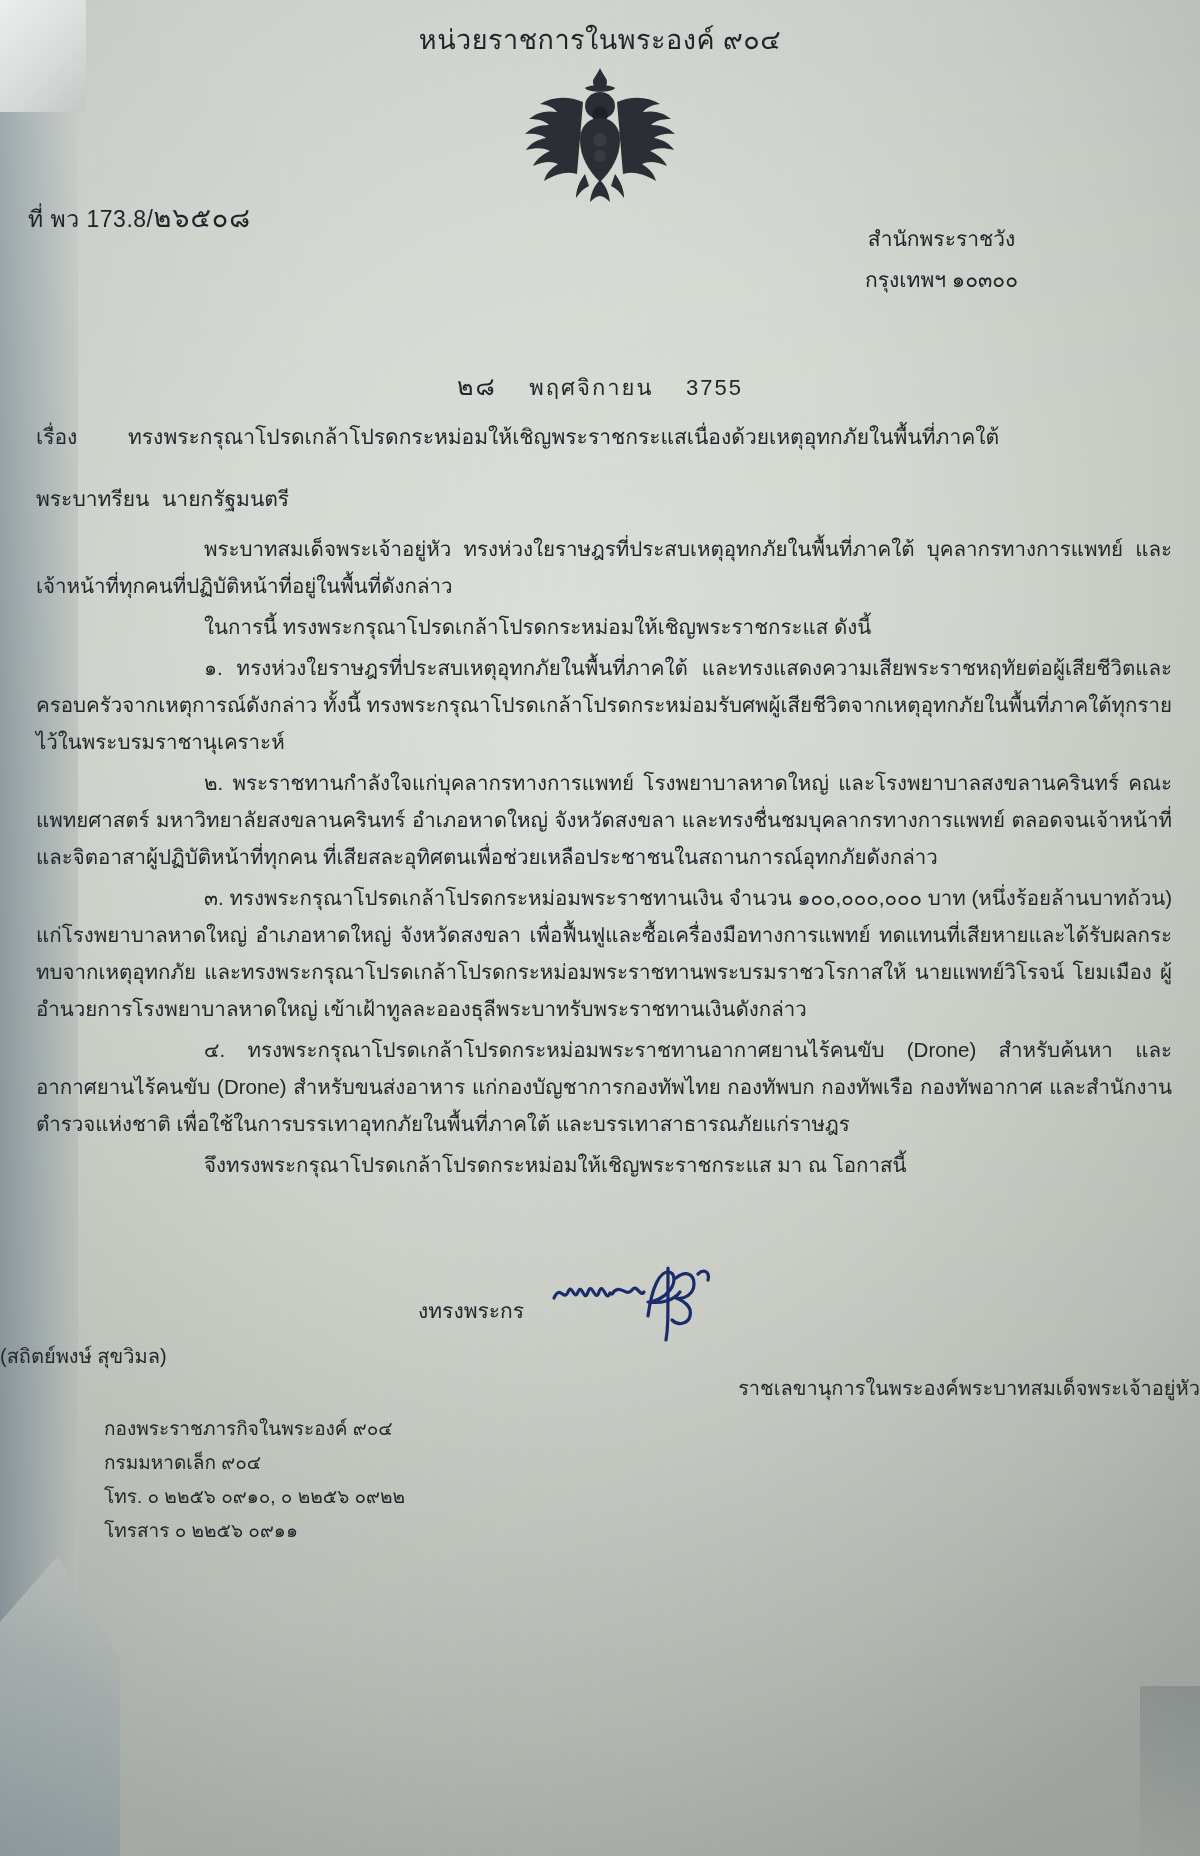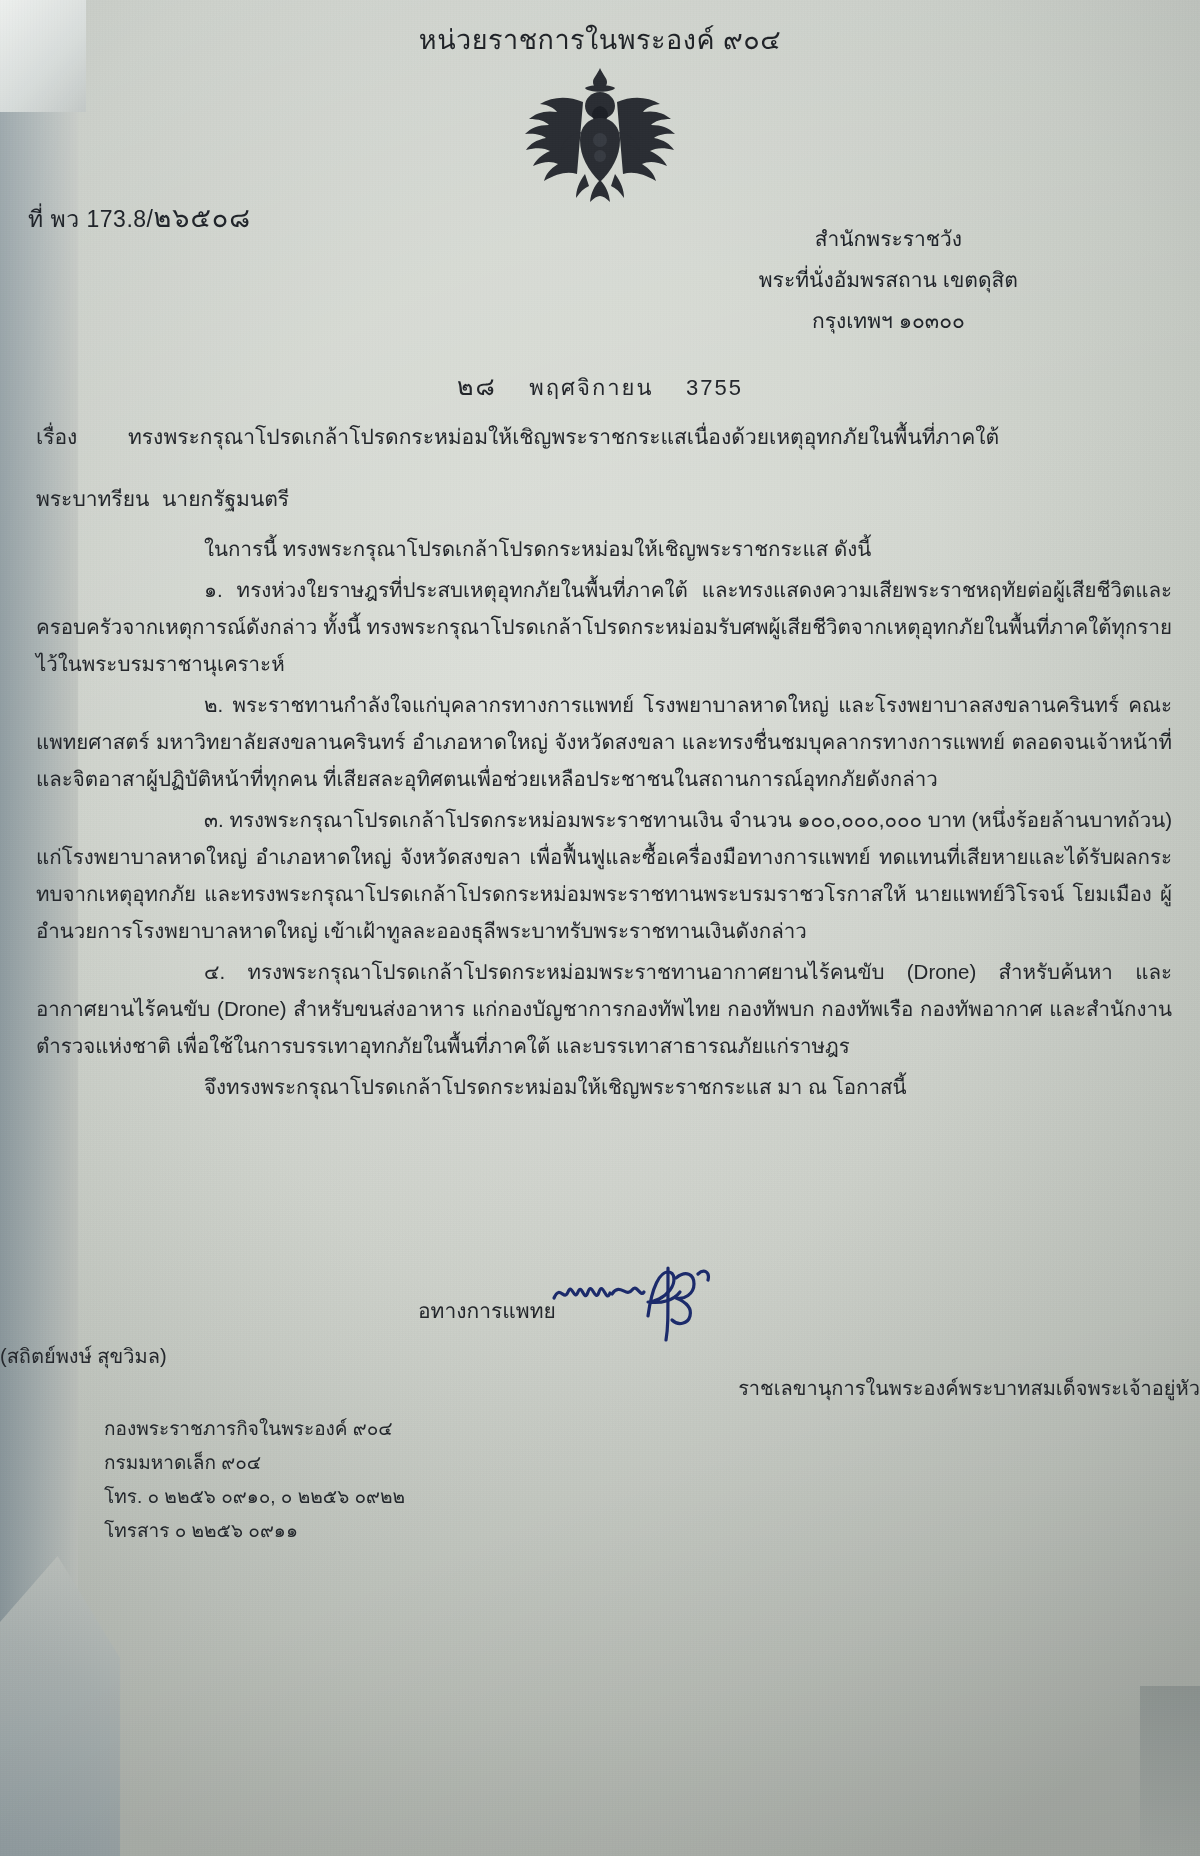--- a/index.html
+++ b/index.html
@@ -227,50 +227,50 @@
         <circle cx="85" cy="94" r="6"></circle>
       </g>
     </svg>
 
     <div class="ref-no">
       <span>ที่ พว 173.8/</span><span class="hand">๒๖๕๐๘</span>
     </div>
 
     <div class="addr">
       <div>สำนักพระราชวัง</div>
-      <div>พระที่นั่งอัมพรสถาน เขตดุสิต</div>
       <div>กรุงเทพฯ ๑๐๓๐๐</div>
     </div>
 
     <div class="date-line">
       <span class="d">๒๘</span>
       &nbsp;&nbsp;
       <span>พฤศจิกายน</span>
       &nbsp;&nbsp;
       <span>3755</span>
     </div>
 
     <div class="subject">
       <span class="lbl">เรื่อง</span><span>ทรงพระกรุณาโปรดเกล้าโปรดกระหม่อมให้เชิญพระราชกระแสเนื่องด้วยเหตุอุทกภัยในพื้นที่ภาคใต้</span>
     </div>
 
     <div class="salute">
       <span class="lbl">พระบาทรียน</span><span>นายกรัฐมนตรี</span>
     </div>
 
     <div class="body">
+      <p>พระบาทสมเด็จพระเจ้าอยู่หัว ทรงห่วงใยราษฎรที่ประสบเหตุอุทกภัยในพื้นที่ภาคใต้ บุคลากรทางการแพทย์ และเจ้าหน้าที่ทุกคนที่ปฏิบัติหน้าที่อยู่ในพื้นที่ดังกล่าว</p>
       <p>ในการนี้ ทรงพระกรุณาโปรดเกล้าโปรดกระหม่อมให้เชิญพระราชกระแส ดังนี้</p>
       <p>๑. ทรงห่วงใยราษฎรที่ประสบเหตุอุทกภัยในพื้นที่ภาคใต้ และทรงแสดงความเสียพระราชหฤทัยต่อผู้เสียชีวิตและครอบครัวจากเหตุการณ์ดังกล่าว ทั้งนี้ ทรงพระกรุณาโปรดเกล้าโปรดกระหม่อมรับศพผู้เสียชีวิตจากเหตุอุทกภัยในพื้นที่ภาคใต้ทุกราย ไว้ในพระบรมราชานุเคราะห์</p>
       <p>๒. พระราชทานกำลังใจแก่บุคลากรทางการแพทย์ โรงพยาบาลหาดใหญ่ และโรงพยาบาลสงขลานครินทร์ คณะแพทยศาสตร์ มหาวิทยาลัยสงขลานครินทร์ อำเภอหาดใหญ่ จังหวัดสงขลา และทรงชื่นชมบุคลากรทางการแพทย์ ตลอดจนเจ้าหน้าที่ และจิตอาสาผู้ปฏิบัติหน้าที่ทุกคน ที่เสียสละอุทิศตนเพื่อช่วยเหลือประชาชนในสถานการณ์อุทกภัยดังกล่าว</p>
       <p>๓. ทรงพระกรุณาโปรดเกล้าโปรดกระหม่อมพระราชทานเงิน จำนวน ๑๐๐,๐๐๐,๐๐๐ บาท (หนึ่งร้อยล้านบาทถ้วน) แก่โรงพยาบาลหาดใหญ่ อำเภอหาดใหญ่ จังหวัดสงขลา เพื่อฟื้นฟูและซื้อเครื่องมือทางการแพทย์ ทดแทนที่เสียหายและได้รับผลกระทบจากเหตุอุทกภัย และทรงพระกรุณาโปรดเกล้าโปรดกระหม่อมพระราชทานพระบรมราชวโรกาสให้ นายแพทย์วิโรจน์ โยมเมือง ผู้อำนวยการโรงพยาบาลหาดใหญ่ เข้าเฝ้าทูลละอองธุลีพระบาทรับพระราชทานเงินดังกล่าว</p>
       <p>๔. ทรงพระกรุณาโปรดเกล้าโปรดกระหม่อมพระราชทานอากาศยานไร้คนขับ (Drone) สำหรับค้นหา และอากาศยานไร้คนขับ (Drone) สำหรับขนส่งอาหาร แก่กองบัญชาการกองทัพไทย กองทัพบก กองทัพเรือ กองทัพอากาศ และสำนักงานตำรวจแห่งชาติ เพื่อใช้ในการบรรเทาอุทกภัยในพื้นที่ภาคใต้ และบรรเทาสาธารณภัยแก่ราษฎร</p>
       <p>จึงทรงพระกรุณาโปรดเกล้าโปรดกระหม่อมให้เชิญพระราชกระแส มา ณ โอกาสนี้</p>
     </div>
 
-    <div class="sig-rank">อทางการแพทย</div>
+    <div class="sig-rank">งทรงพระกร</div>
 
     <svg class="signature" viewBox="0 0 210 90">
       <g fill="none" stroke="#1b2a6b" stroke-width="3.2" stroke-linecap="round" stroke-linejoin="round">
         <path d="M6 40 c6 -14 10 4 14 -6 c4 -10 6 10 10 0 c4 -10 6 12 10 0 c4 -12 7 12 11 0 c4 -12 7 12 11 1"></path>
         <path d="M64 36 c8 -12 14 4 20 -4 c5 -7 8 8 12 2"></path>
         <path d="M100 58 c4 -30 12 -44 20 -44 c7 0 8 10 2 18 c-6 8 -16 12 -22 12 c14 2 26 -2 32 -10"></path>
         <path d="M128 20 c10 -8 18 -4 18 6 c0 10 -10 16 -18 14 c10 4 16 10 14 18 c-2 8 -12 10 -18 4"></path>
         <path d="M120 10 c0 56 0 60 -2 72"></path>
         <path d="M150 16 c6 -6 12 -2 10 6"></path>
       </g>

